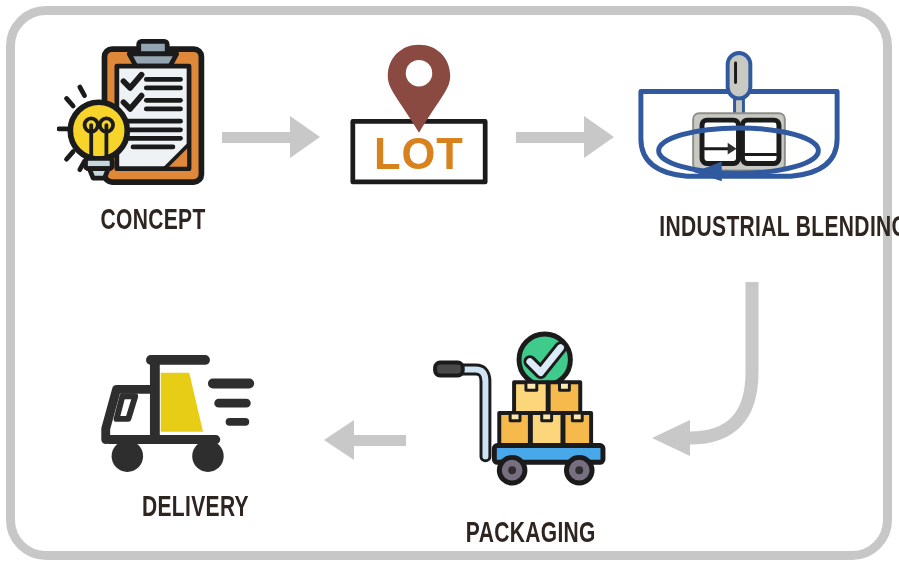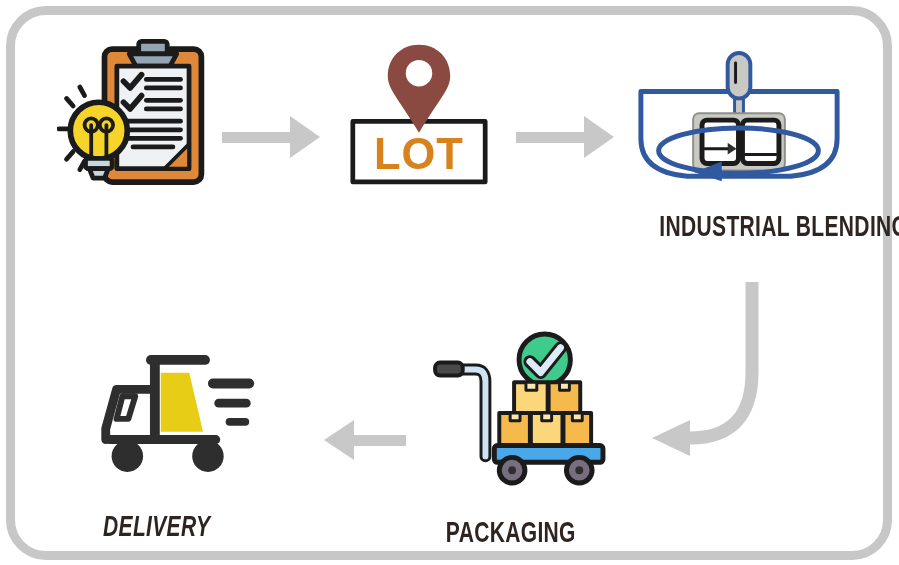--- a/index.html
+++ b/index.html
@@ -1,30 +1,30 @@
 <!DOCTYPE html>
 <html style="--background: #ffffff; --frame_border: #c7c7c7; --label_text: #2e2420; --arrow_gray: #c8c8c8; --outline_dark: #1b1b1b; --clipboard_orange: #e0883a; --paper_white: #eef2f4; --clip_gray: #93a5b1; --bulb_yellow: #f6d42a; --bulb_base: #c6d8de; --pin_maroon: #8a4a42; --lot_orange: #d8821e; --blender_blue: #31599f; --machine_gray: #c9c9c3; --cart_blue: #49a8ea; --handle_light: #cfe3f5; --handle_grip: #4a4a4a; --box_orange: #f5b94c; --box_light: #fbd67a; --box_tape: #fbe7b0; --check_green: #3ecb8c; --check_light: #dcebf8; --wheel_gray: #776f80; --truck_dark: #2e2e2e; --truck_yellow: #e8cd17;"><head>
 <meta charset="utf-8">
 <style>
   html,body{margin:0;padding:0;background:#fff;}
   .canvas{position:relative;width:899px;height:565px;background:var(--background,#fff);overflow:hidden;
           font-family:"Liberation Sans",sans-serif;}
   .frame{position:absolute;left:6px;top:6px;right:7px;bottom:5px;border:9px solid var(--frame_border);
          border-radius:40px;pointer-events:none;}
-  .stage{position:absolute;text-align:left;}
+  .stage{position:absolute;text-align:right;}
   .stage svg{display:block;margin:0 auto;}
   .stage-label{font-weight:700;font-size:30px;color:var(--label_text);margin-top:6px;white-space:nowrap;}
   .stage-label span{display:inline-block;transform:scaleX(.7);transform-origin:center;letter-spacing:.5px;}
   #stage-concept{left:38px;top:36px;width:190px;}
   #stage-pilot{left:328px;top:42px;width:182px;}
   #stage-blending{left:606px;top:50px;width:266px;}
   #stage-packaging{left:418px;top:330px;width:206px;}
   #stage-delivery{left:80px;top:346px;width:192px;}
   #stage-packaging .stage-label{margin-top:27px;}
-  #stage-delivery .stage-label{margin-top:30px;font-style:italic;}
+  #stage-delivery .stage-label{margin-top:10px;}
   .arrow{position:absolute;}
   #arrow-1{left:222px;top:116px;}
   #arrow-2{left:516px;top:116px;}
   #arrow-3{left:324px;top:420px;}
   #arrow-curved{left:642px;top:276px;}
   
   .k{stroke:var(--outline_dark);stroke-linecap:round;stroke-linejoin:round;}
   .fn{fill:none}
   .f-orange{fill:var(--clipboard_orange)} .f-paper{fill:var(--paper_white)}
   .f-clip{fill:var(--clip_gray)} .f-bulb{fill:var(--bulb_yellow)} .f-base{fill:var(--bulb_base)}
@@ -75,20 +75,23 @@
         <line x1="24" y1="139" x2="29" y2="130" class="k" stroke-width="5"></line>
         <circle cx="44" cy="98" r="30" class="f-bulb k" stroke-width="6"></circle>
         <circle cx="36" cy="92" r="7" class="fn k" stroke-width="4"></circle>
         <circle cx="52" cy="92" r="7" class="fn k" stroke-width="4"></circle>
         <line x1="36" y1="92" x2="36" y2="124" class="k" stroke-width="4"></line>
         <line x1="52" y1="92" x2="52" y2="124" class="k" stroke-width="4"></line>
         <rect x="30" y="127" width="28" height="11" rx="3" class="f-base k" stroke-width="5"></rect>
         <path d="M34,138 h20 l-4,10 h-12 Z" class="f-base k" stroke-width="5"></path>
       </g>
     </svg>
+    <div class="stage-label">
+      <span>CONCEPT</span>
+    </div>
   </div>
 
   <div class="arrow" id="arrow-1">
     <svg width="98" height="42" viewBox="0 0 98 42">
       <rect x="0" y="16" width="70" height="11" class="f-arrow"></rect>
       <polygon points="68,0 68,42 98,21" class="f-arrow"></polygon>
     </svg>
   </div>
 
   <div class="stage" id="stage-pilot">

